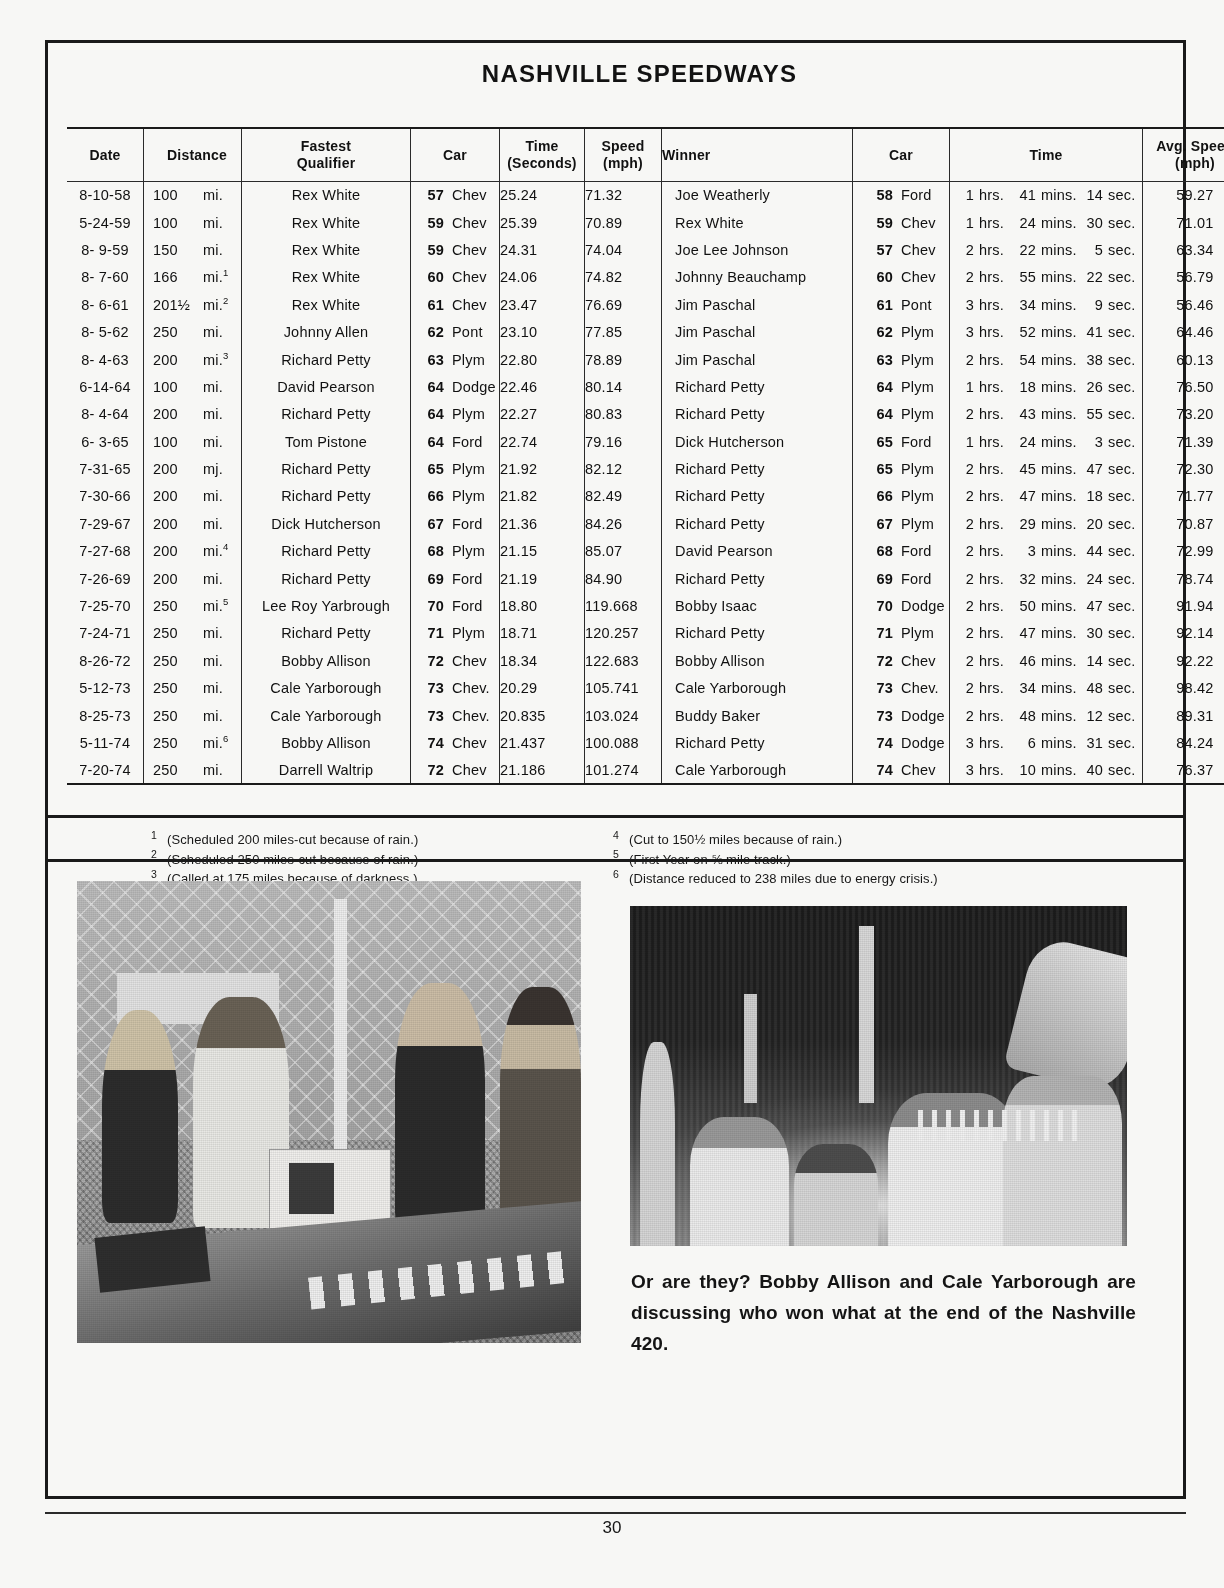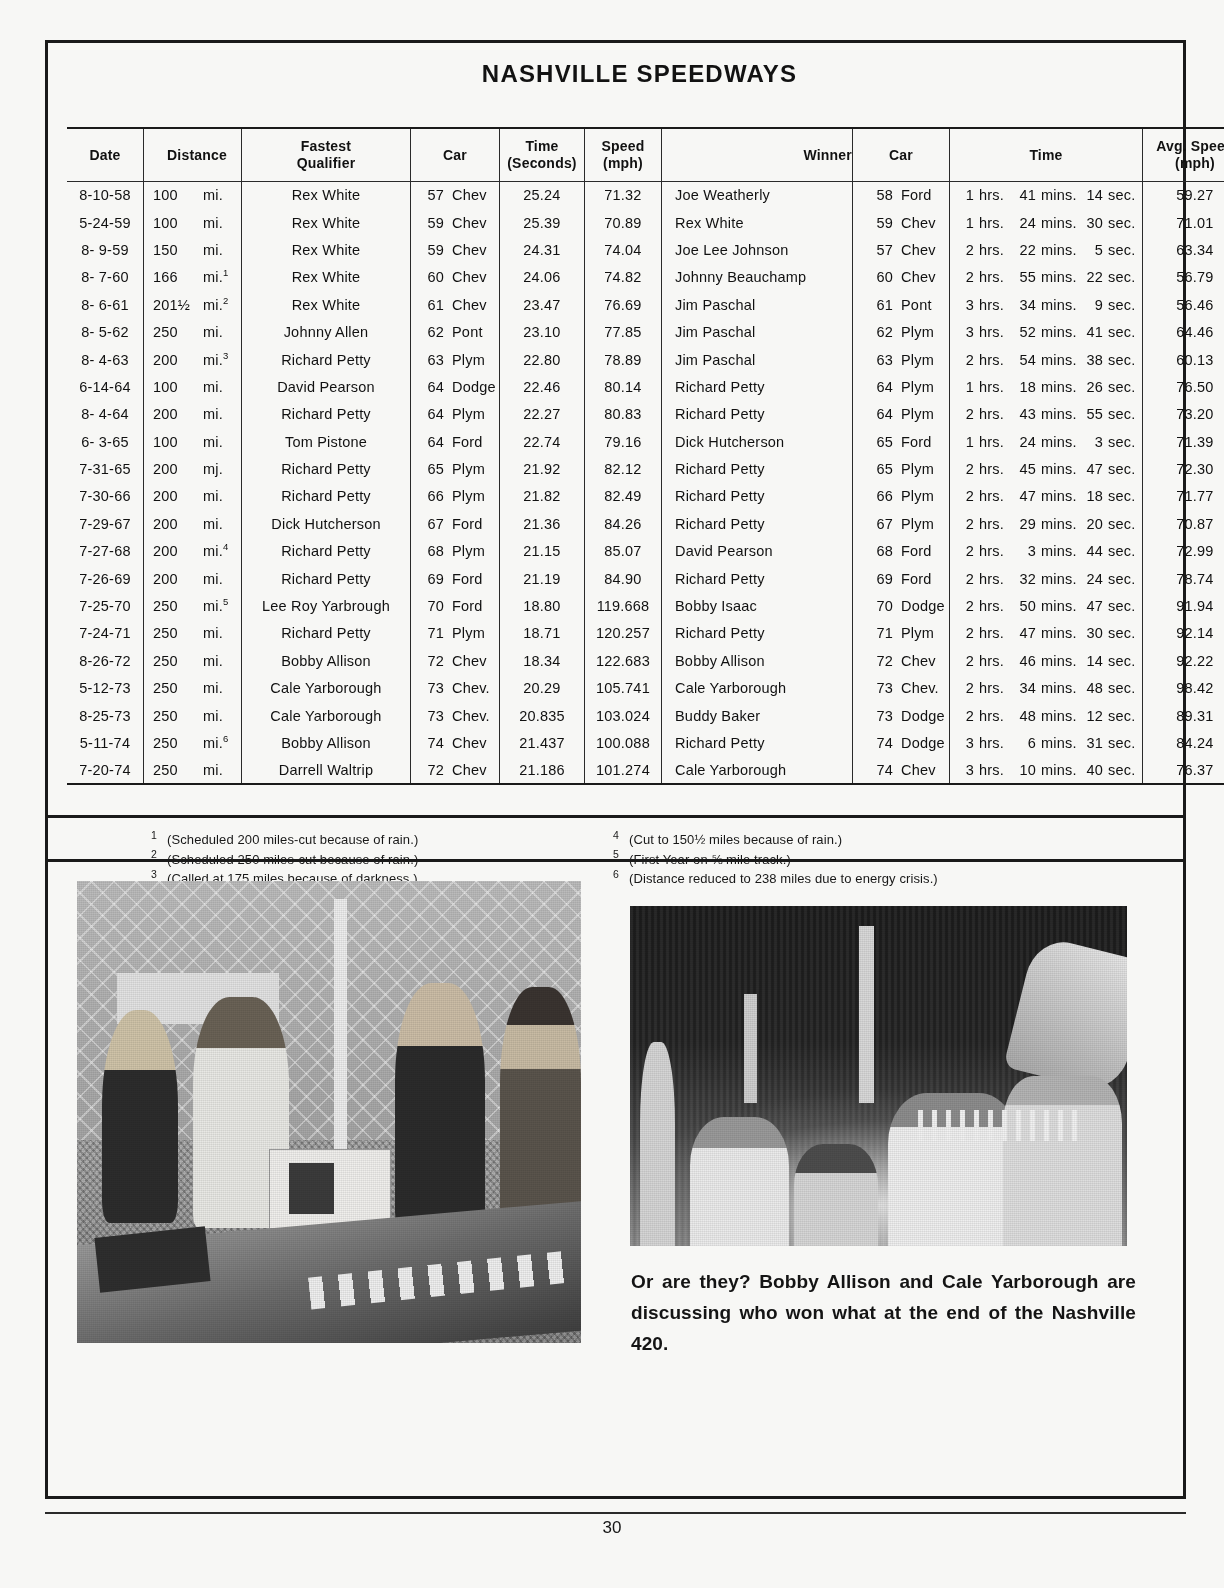--- a/index.html
+++ b/index.html
@@ -93,38 +93,38 @@
   
   table.records th:first-child,
   table.records td:first-child { border-left: none; }
   table.records th:last-child,
   table.records td:last-child { border-right: none; }
 
   .c-date     { width: 76px;  text-align: center; }
   .c-dist     { width: 88px;  text-align: left; padding-left: 9px !important; }
   .c-fq       { width: 168px; text-align: center; }
   .c-car1     { width: 88px;  text-align: left; padding-left: 11px !important; }
-  .c-timesec  { width: 84px;  text-align: center; }
-  .c-speed    { width: 76px;  text-align: center; }
+  .c-timesec  { width: 84px;  }
+  .c-speed    { width: 76px;  }
   .c-winner   { width: 190px; text-align: left; padding-left: 13px !important; }
   .c-car2     { width: 96px;  text-align: left; padding-left: 18px !important; }
   .c-time     { width: 192px; text-align: left; padding-left: 14px !important; }
   .c-avg      { width: 104px; text-align: center; }
 
   .dist-num { display: inline-block; min-width: 38px; }
   .dist-unit { display: inline-block; margin-left: 12px; text-align: center; }
   sup.fn { font-size: 9.5px; vertical-align: super; line-height: 0; }
 
   .tm-h  { display: inline-block; width: 10px;  text-align: right; }
   .tm-hl { display: inline-block; width: 32px;  margin-left: 5px; }
   .tm-m  { display: inline-block; width: 20px;  text-align: right; margin-left: 5px; }
   .tm-ml { display: inline-block; width: 38px;  margin-left: 5px; }
   .tm-s  { display: inline-block; width: 20px;  text-align: right; margin-left: 4px; }
   .tm-sl { display: inline-block; width: 30px;  margin-left: 5px; }
-  .car-n { display: inline-block; width: 22px; text-align: right; }
+  .car-n { display: inline-block; width: 22px; text-align: right; font-weight: bold; }
   .car-m { display: inline-block; margin-left: 8px; }
 
   
   .fn-sep {
     position: absolute;
     left: 0;
     top: 772px;
     width: 100%;
     height: 3px;
     background: #1a1a1a;
@@ -277,21 +277,21 @@
             </th>
             <th class="c-car1" style="text-align:center;padding-left:0 !important;">Car</th>
             <th class="c-timesec">
               <span>Time</span><br>
               <span>(Seconds)</span>
             </th>
             <th class="c-speed">
               <span>Speed</span><br>
               <span>(mph)</span>
             </th>
-            <th class="c-winner" style="text-align:right;padding-left:0 !important;">Winner</th>
+            <th class="c-winner" style="text-align:left;padding-left:0 !important;">Winner</th>
             <th class="c-car2" style="text-align:center;padding-left:0 !important;">Car</th>
             <th class="c-time" style="text-align:center;padding-left:0 !important;">Time</th>
             <th class="c-avg">
               <span>Avg. Speed</span><br>
               <span>(mph)</span>
             </th>
           </tr>
         </thead>
         <tbody id="records-body">
             <tr>

